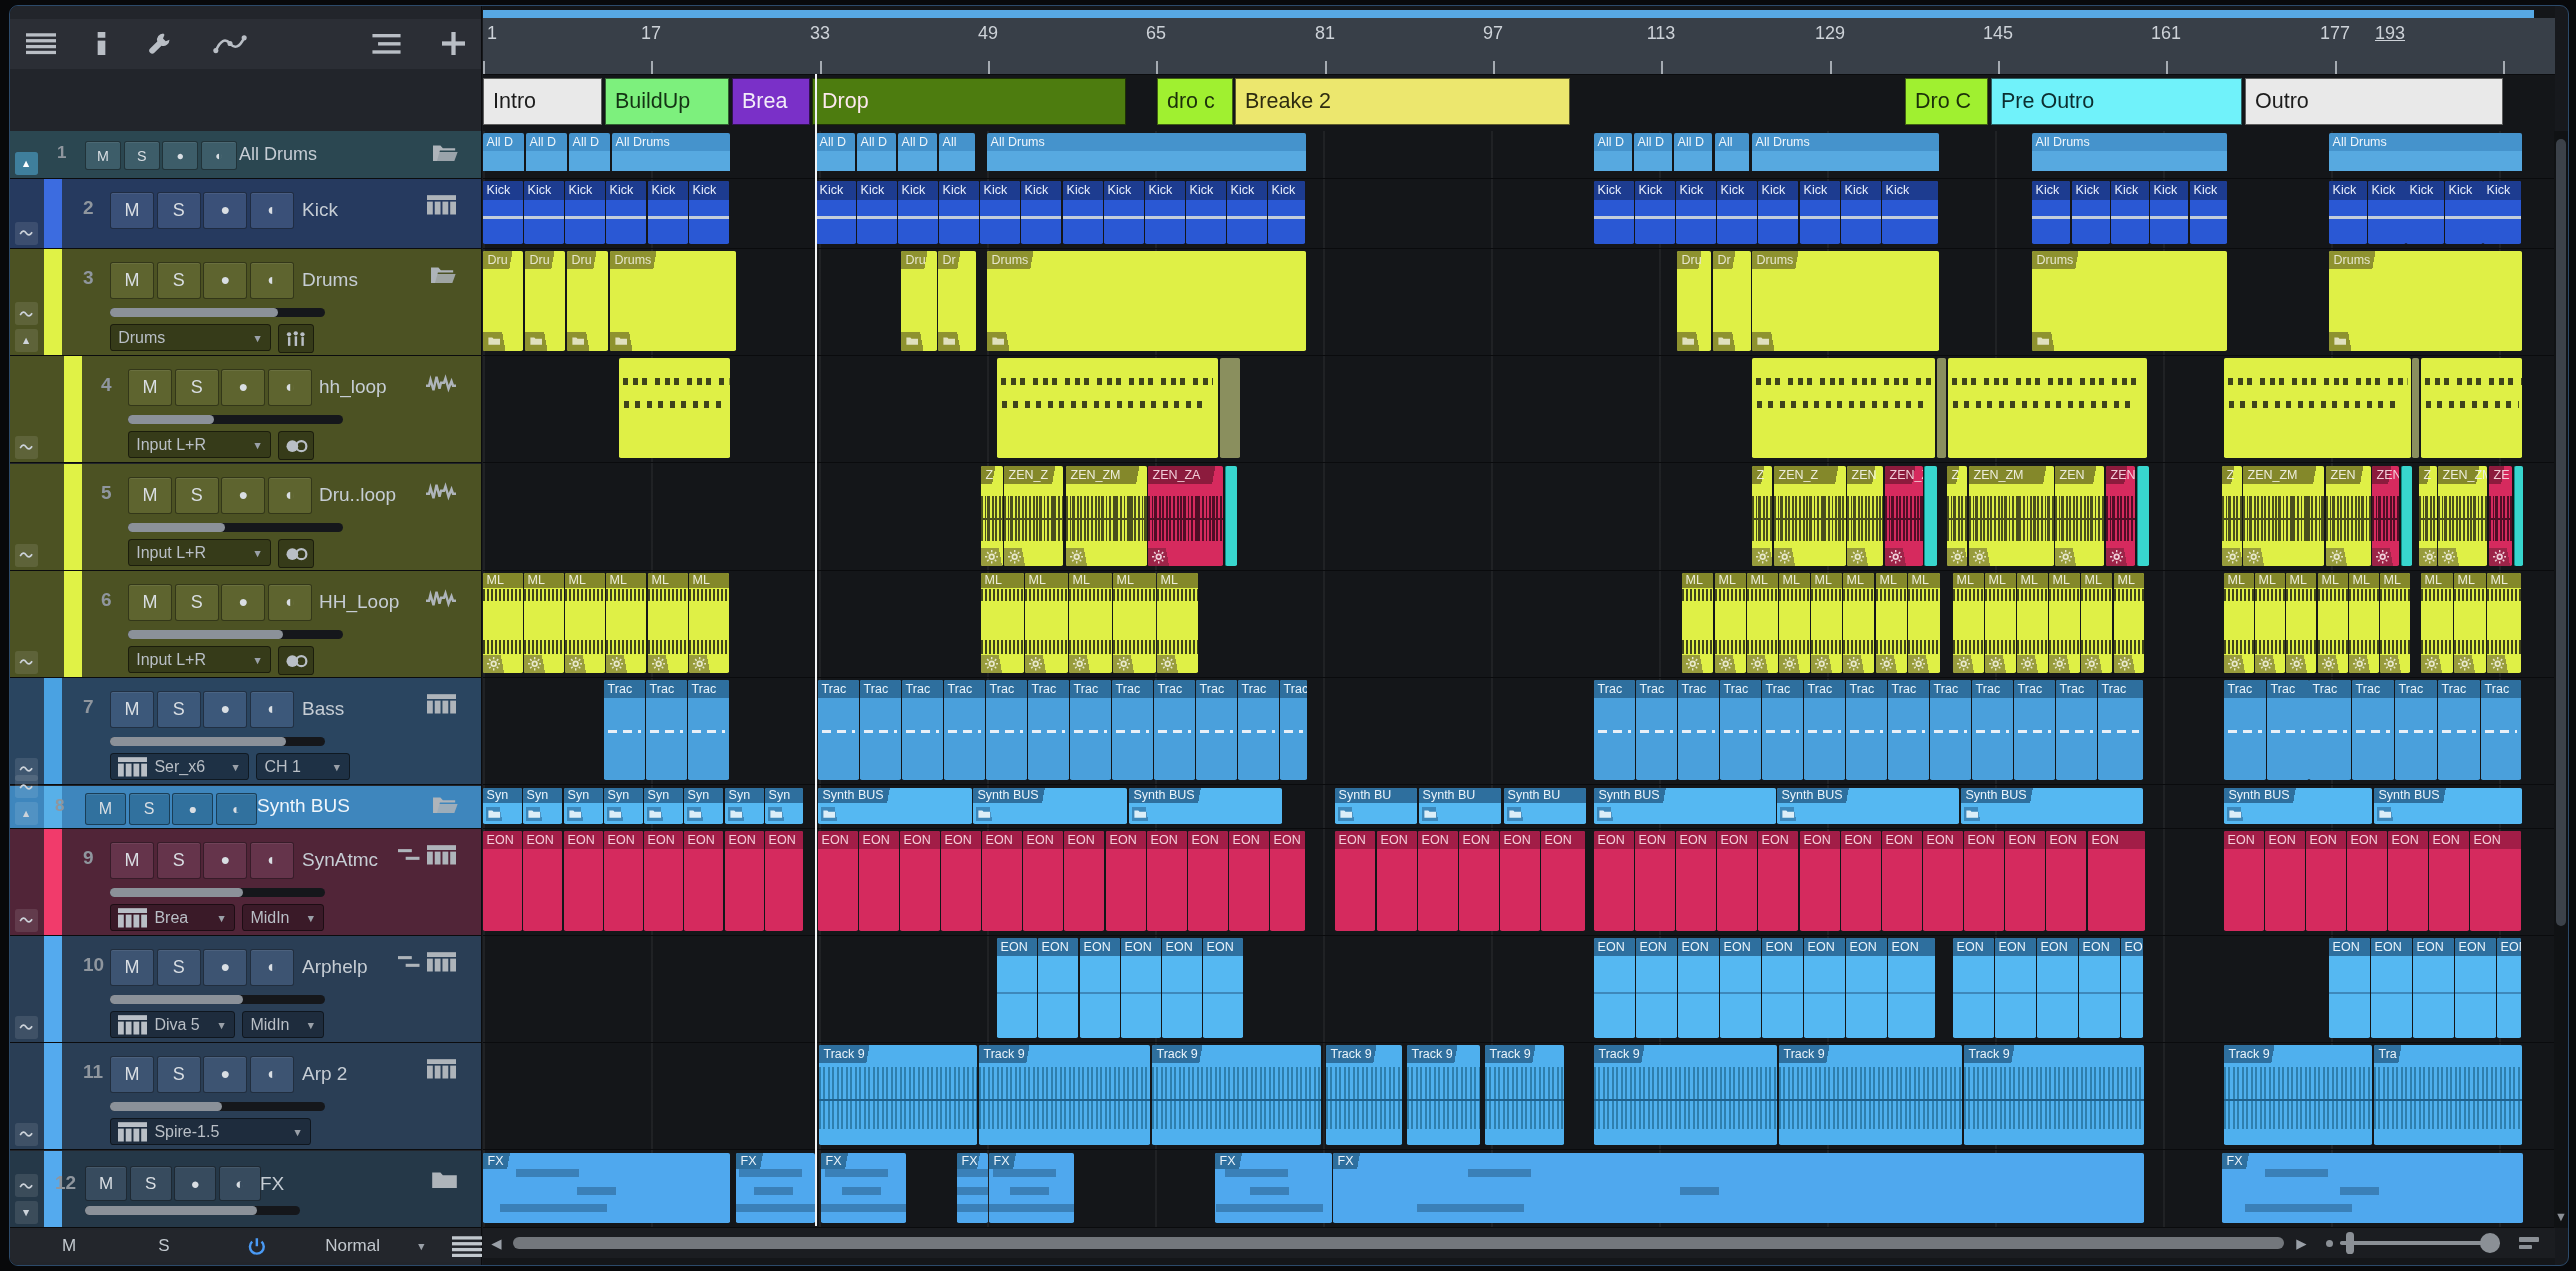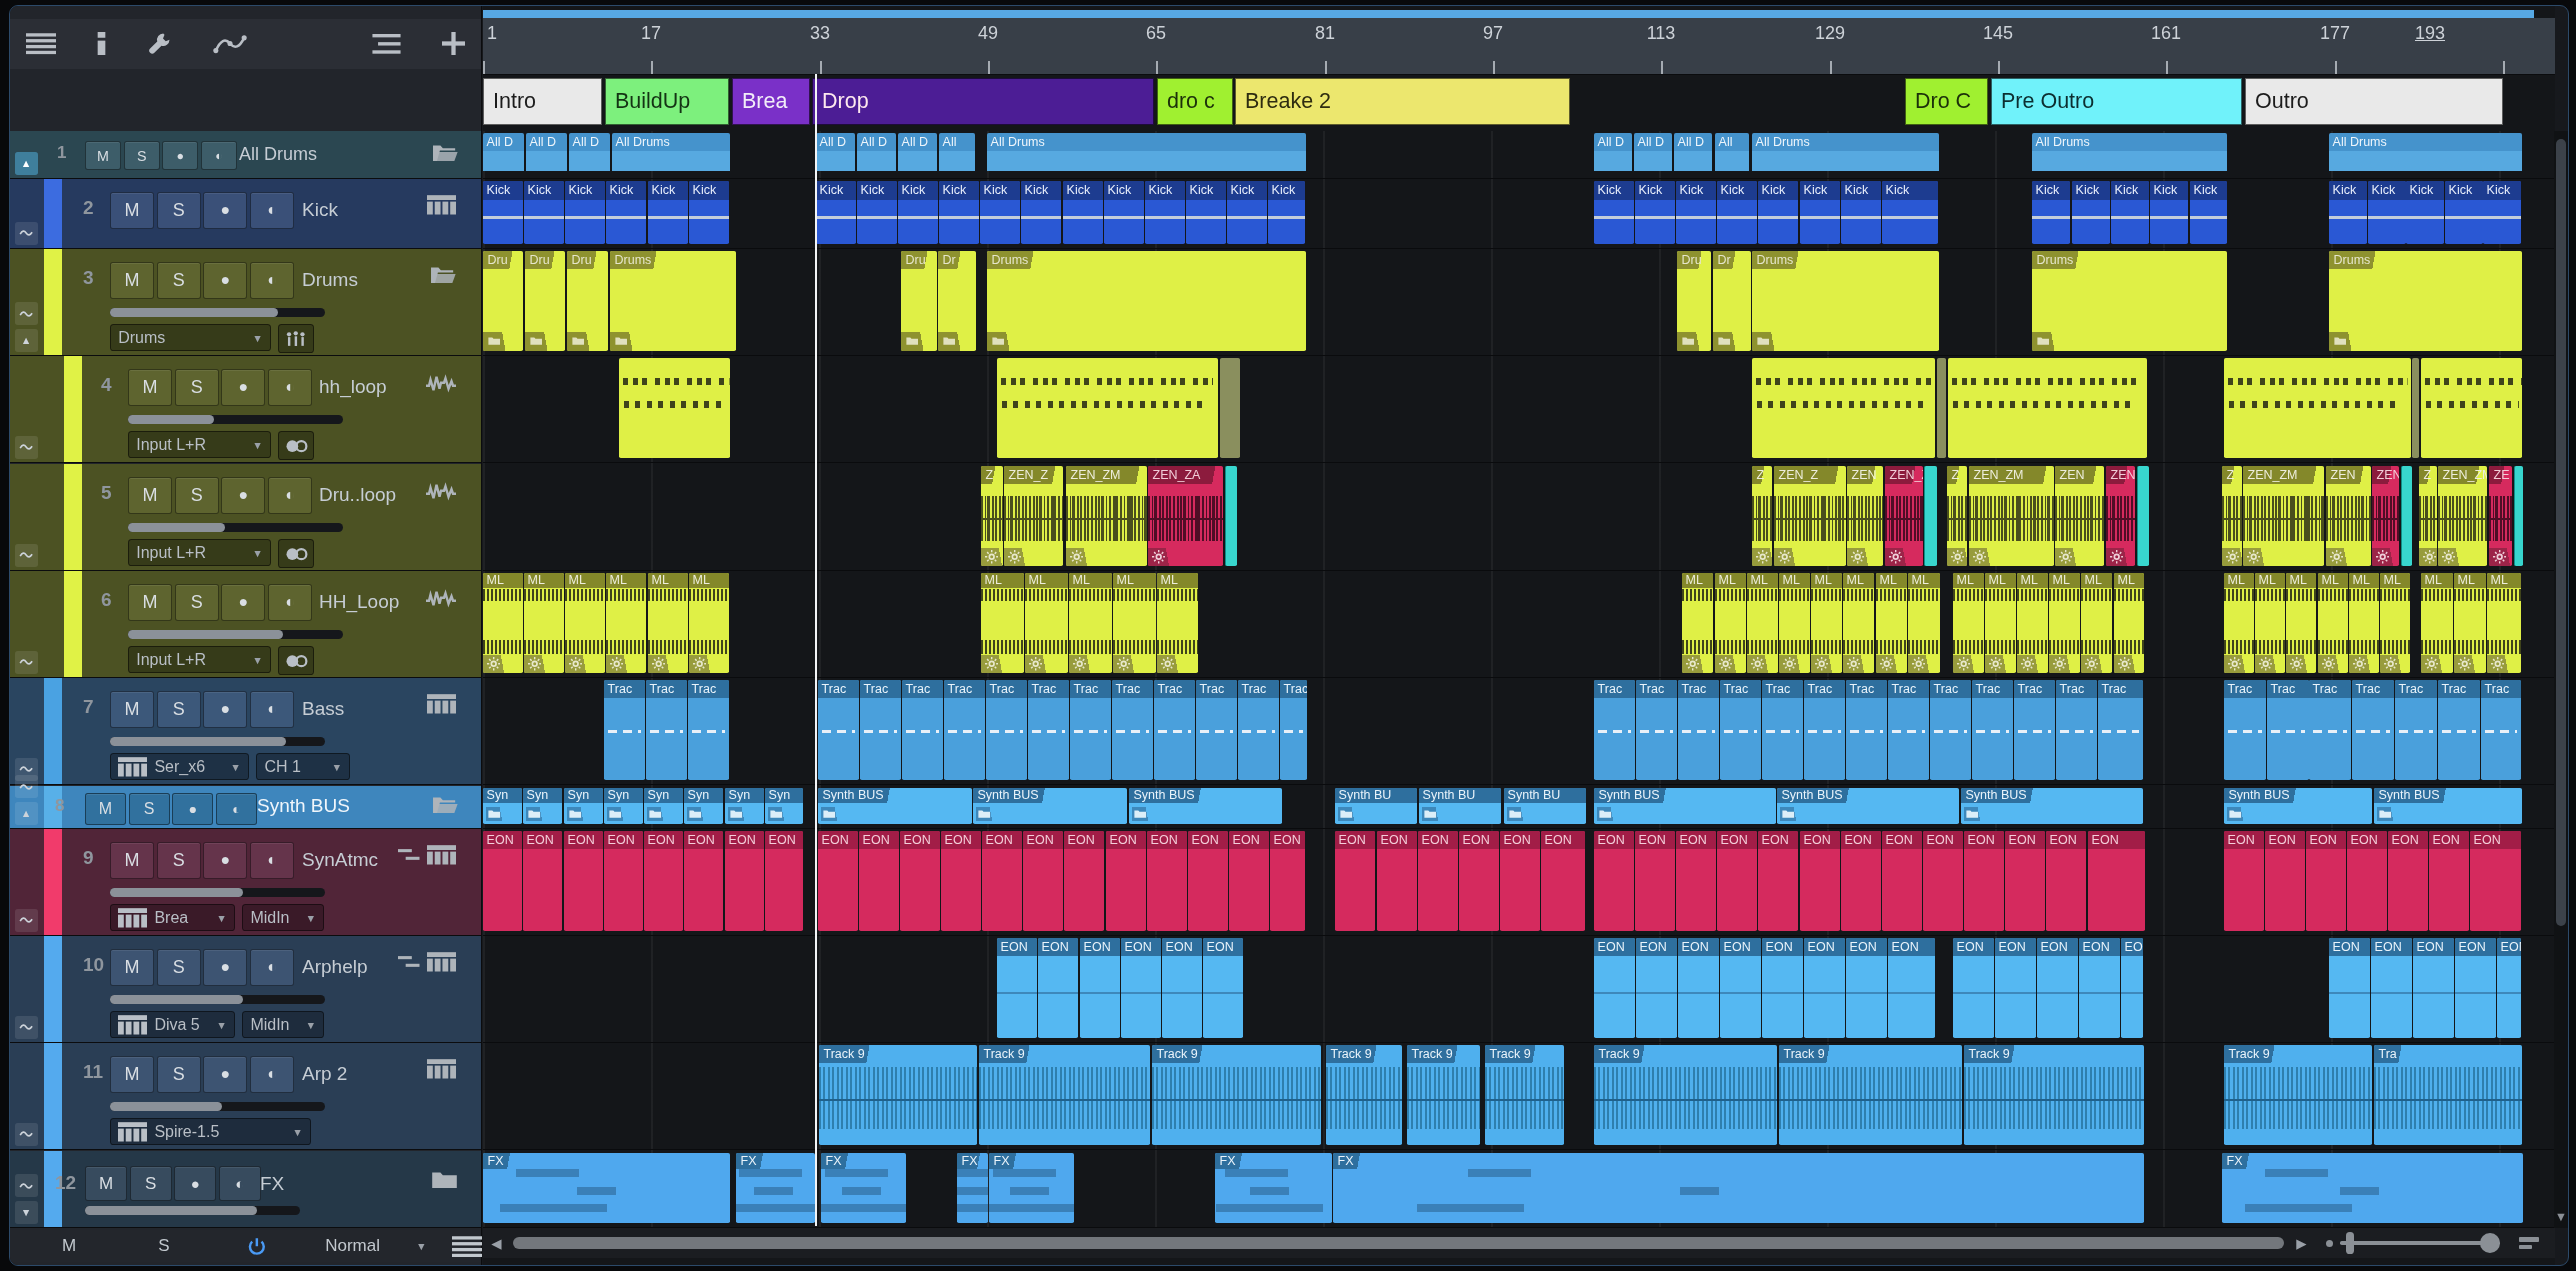--- a/index.html
+++ b/index.html
@@ -714,28 +714,28 @@
         <div class="rnum" style="left: 1178px;">113</div>
         <div class="rtick" style="left: 1178px;"></div>
         <div class="rnum" style="left: 1347px;">129</div>
         <div class="rtick" style="left: 1347px;"></div>
         <div class="rnum" style="left: 1515px;">145</div>
         <div class="rtick" style="left: 1515px;"></div>
         <div class="rnum" style="left: 1683px;">161</div>
         <div class="rtick" style="left: 1683px;"></div>
         <div class="rnum" style="left: 1852px;">177</div>
         <div class="rtick" style="left: 1852px;"></div>
-        <div class="rnum" style="left: 1947px; text-decoration: underline;">193</div>
+        <div class="rnum" style="left: 1907px; text-decoration: underline;">193</div>
         <div class="rtick" style="left: 2020px;"></div>
       </div>
     <div id="arrlane">
         <div class="sect" style="left: 0px; width: 119px; background: rgb(233, 233, 233); color: rgb(28, 28, 28);">Intro</div>
         <div class="sect" style="left: 122px; width: 124px; background: rgb(125, 240, 125); color: rgb(20, 51, 20);">BuildUp</div>
         <div class="sect" style="left: 249px; width: 78px; background: rgb(122, 48, 200); color: rgb(242, 236, 248);">Brea</div>
-        <div class="sect" style="left: 329px; width: 342px; background: #4c1d95; color: rgb(253, 232, 238);">Drop</div>
+        <div class="sect" style="left: 329px; width: 314px; background: #4d7c0f; color: rgb(253, 232, 238);">Drop</div>
         <div class="sect" style="left: 674px; width: 76px; background: rgb(160, 240, 48); color: rgb(28, 48, 10);">dro c</div>
         <div class="sect" style="left: 752px; width: 335px; background: rgb(236, 231, 110); color: rgb(46, 44, 16);">Breake 2</div>
         <div class="sect" style="left: 1422px; width: 83px; background: rgb(160, 240, 48); color: rgb(28, 48, 10);">Dro C</div>
         <div class="sect" style="left: 1508px; width: 251px; background: rgb(112, 242, 250); color: rgb(12, 46, 48);">Pre Outro</div>
         <div class="sect" style="left: 1762px; width: 258px; background: rgb(233, 233, 233); color: rgb(28, 28, 28);">Outro</div>
       </div>
     <div id="rows">
         <div class="crow" style="top: 0px; height: 48px;">
           <div class="clip s-allbar" style="left: 0px; width: 41px; height: 41px;">
             <span class="hd">All D</span>

